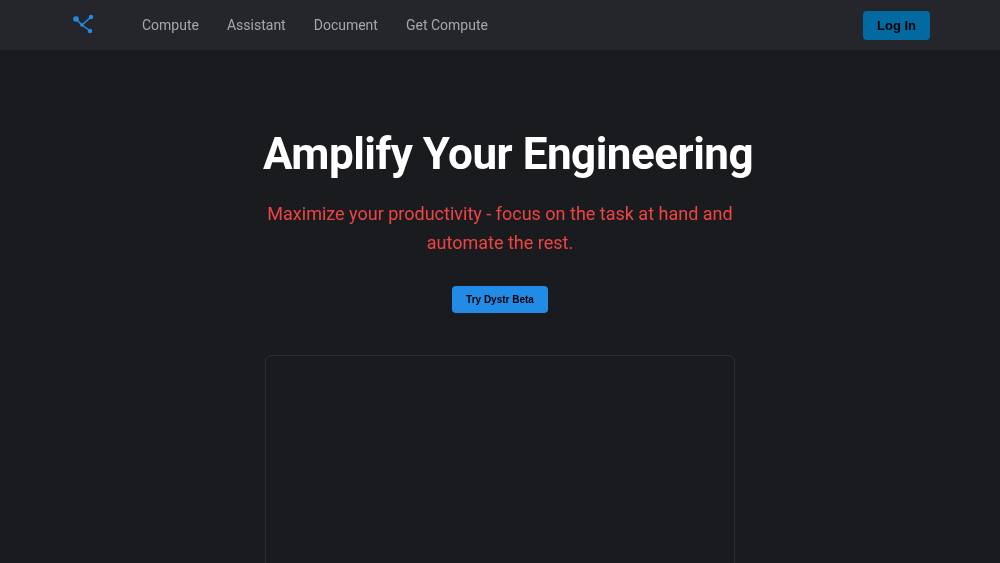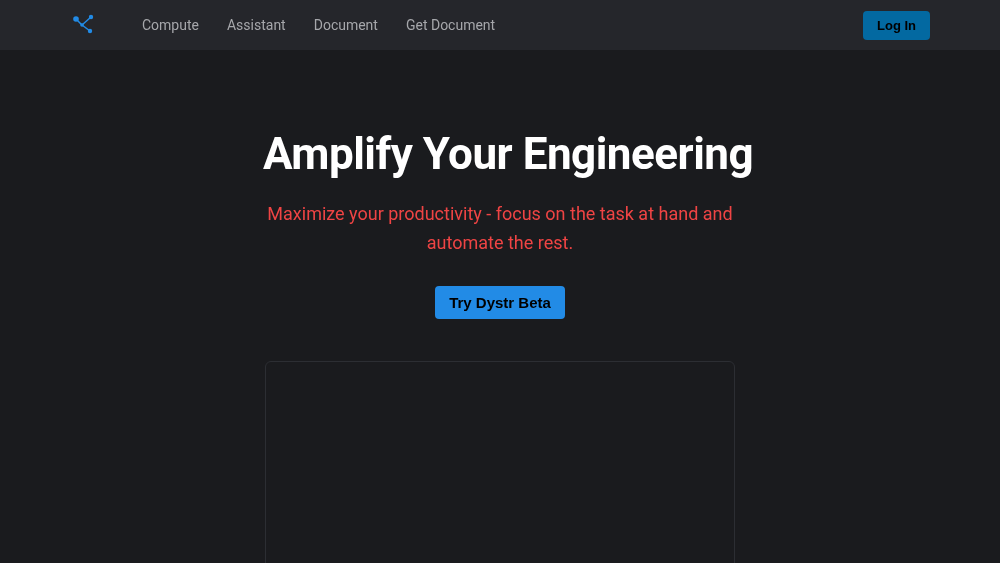--- a/index.html
+++ b/index.html
@@ -72,21 +72,21 @@
       color: #ef4444;
       font-size: 18px;
       font-weight: 400;
       line-height: 1.6;
       max-width: 520px;
       margin: 0 auto 28px;
     }
     .cta-button {
       background-color: #228be6;
       color: #000000;
-      font-size: 15px;
+      font-size: 10px;
       font-weight: 600;
       padding: 8px 14px;
       border-radius: 4px;
       border: none;
       cursor: pointer;
     }
     .preview-box {
       width: 470px;
       height: 230px;
       margin: 42px auto 0;
@@ -108,21 +108,21 @@
         <circle cx="12" cy="14" r="1.8" fill="#228be6"></circle>
         <line x1="6" y1="8" x2="12" y2="14" stroke="#228be6" stroke-width="1.5"></line>
         <line x1="12" y1="14" x2="21" y2="6" stroke="#228be6" stroke-width="1.5"></line>
         <line x1="12" y1="14" x2="20" y2="20" stroke="#228be6" stroke-width="1.5"></line>
       </svg>
     </div>
     <div class="nav-links">
       <a class="nav-link">Compute</a>
       <a class="nav-link">Assistant</a>
       <a class="nav-link">Document</a>
-      <a class="nav-link">Get Document</a>
+      <a class="nav-link">Get Compute</a>
     </div>
   </div>
   <button class="login-button">Log In</button>
 </nav>
 
 <section class="hero">
   <h1 class="hero-title">Amplify Your Engineering</h1>
   <p class="hero-subtitle">Maximize your productivity - focus on the task at hand and automate the rest.</p>
   <button class="cta-button">Try Dystr Beta</button>
   <div class="preview-box"></div>

